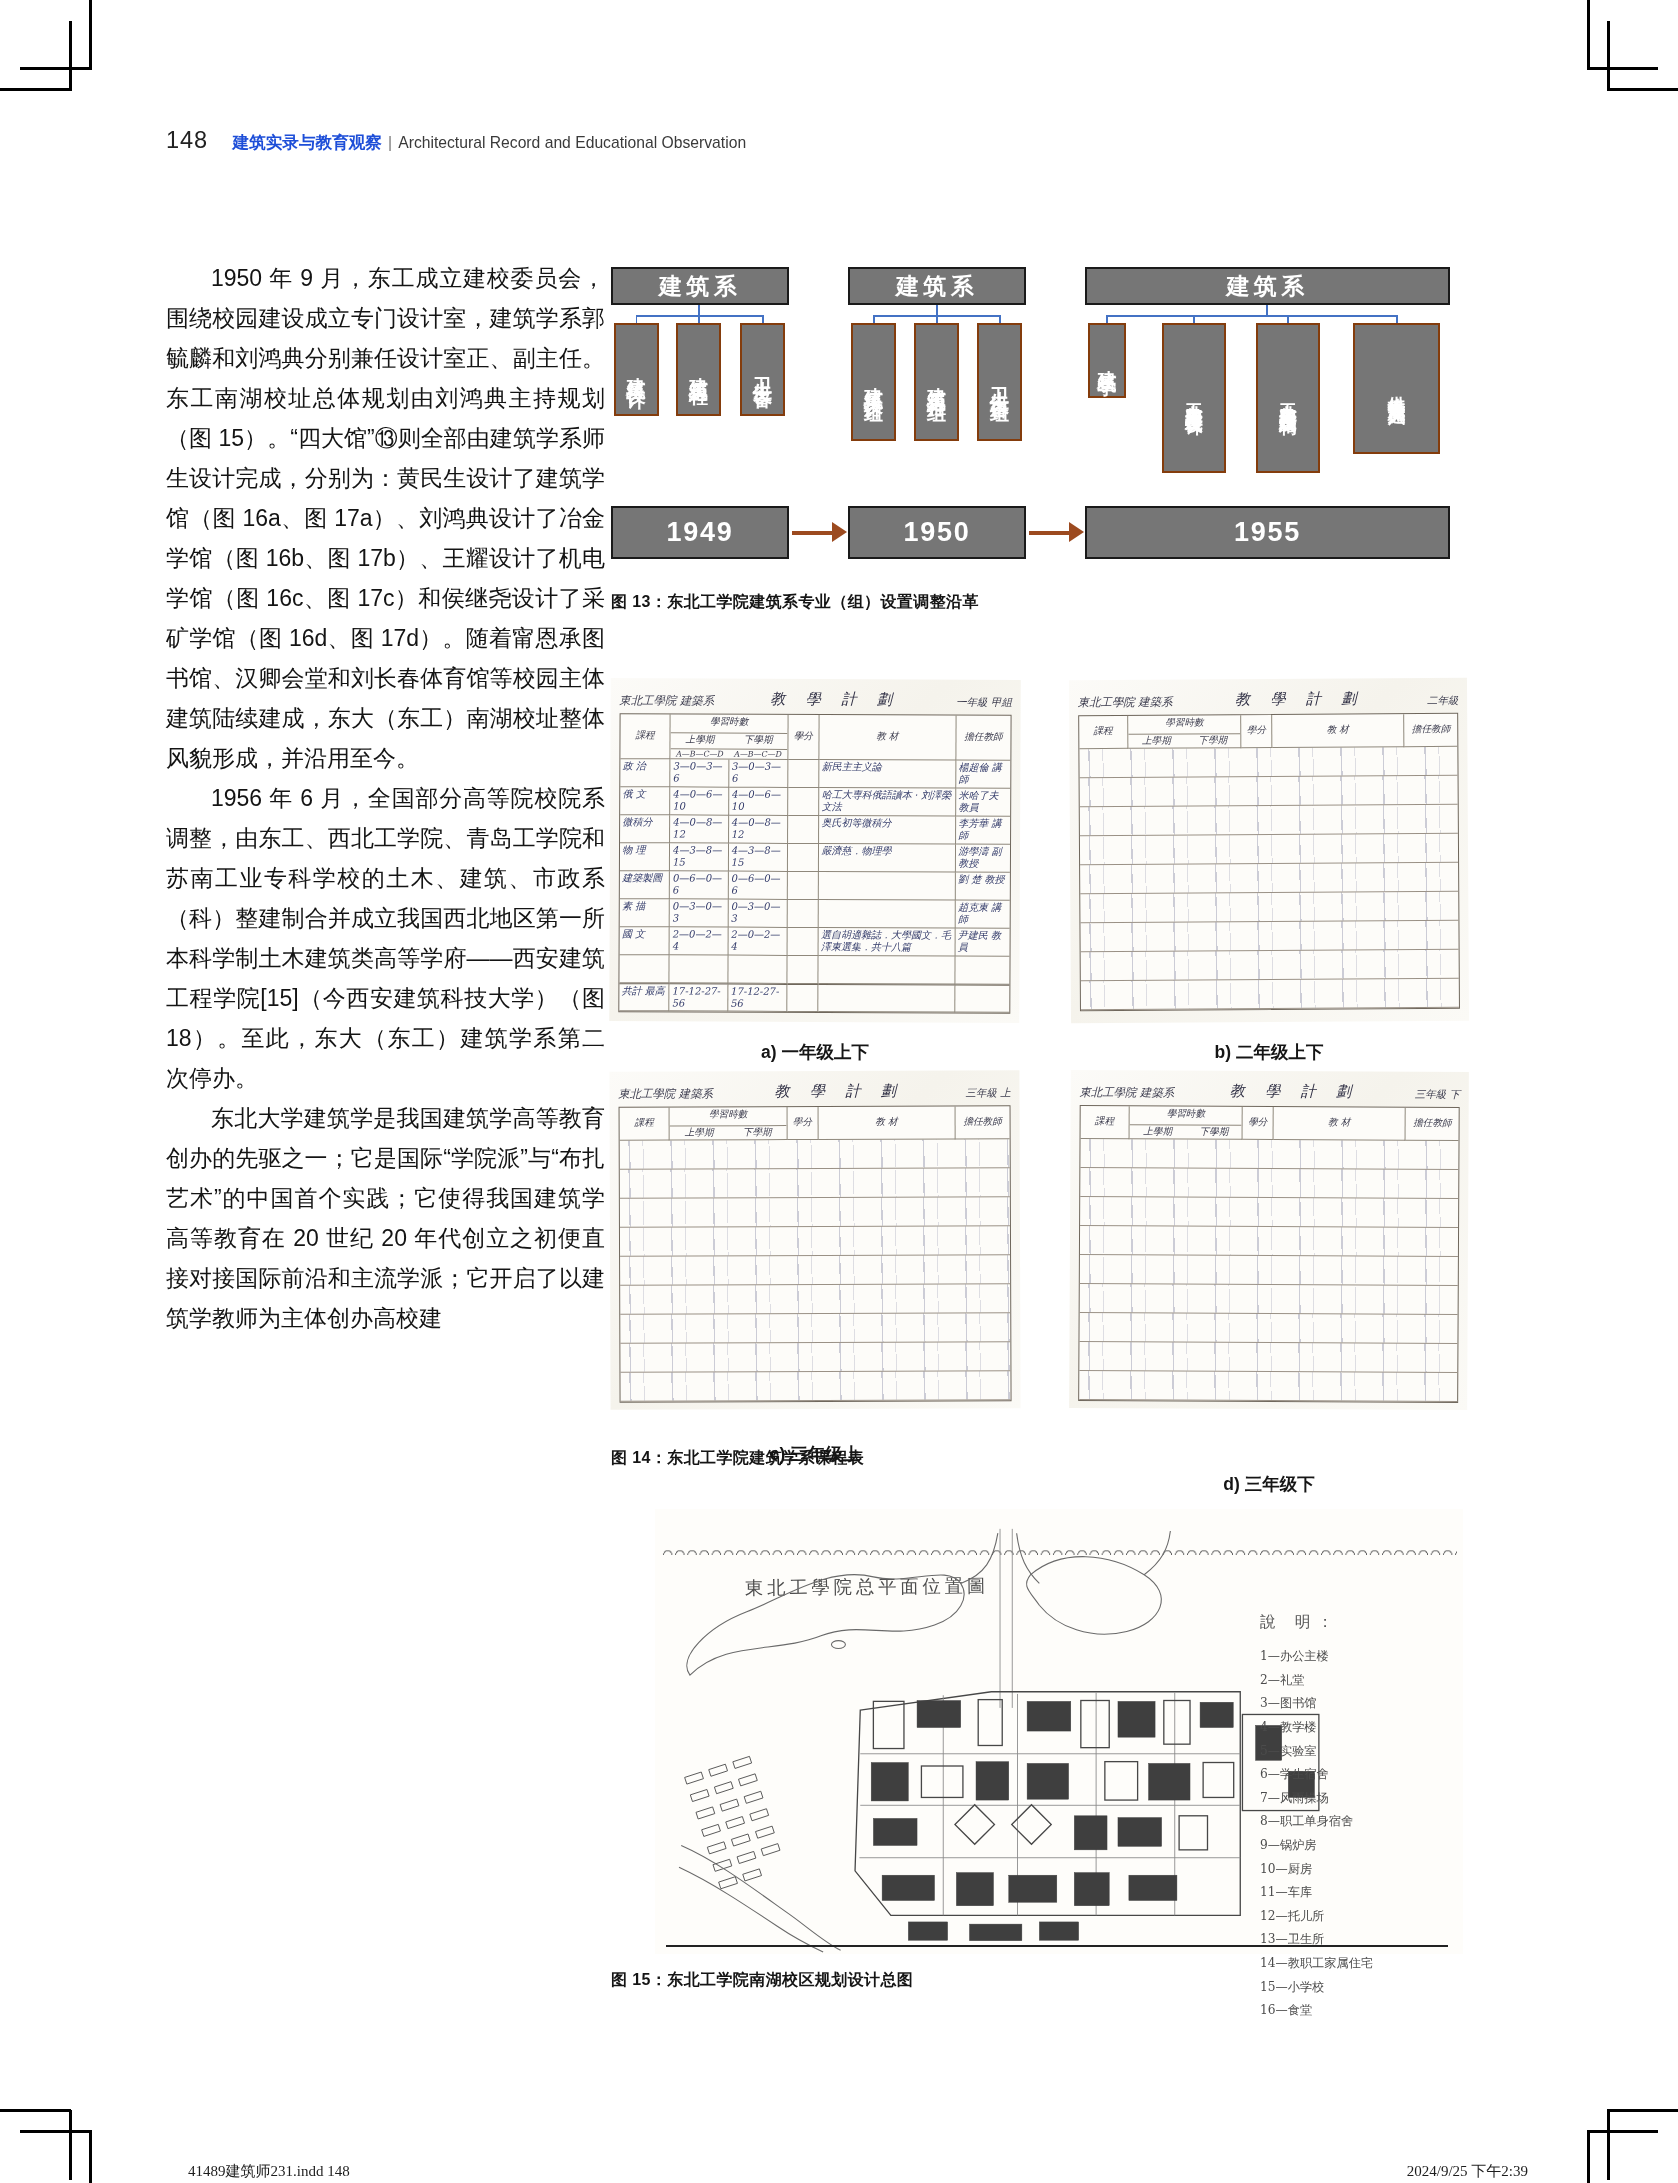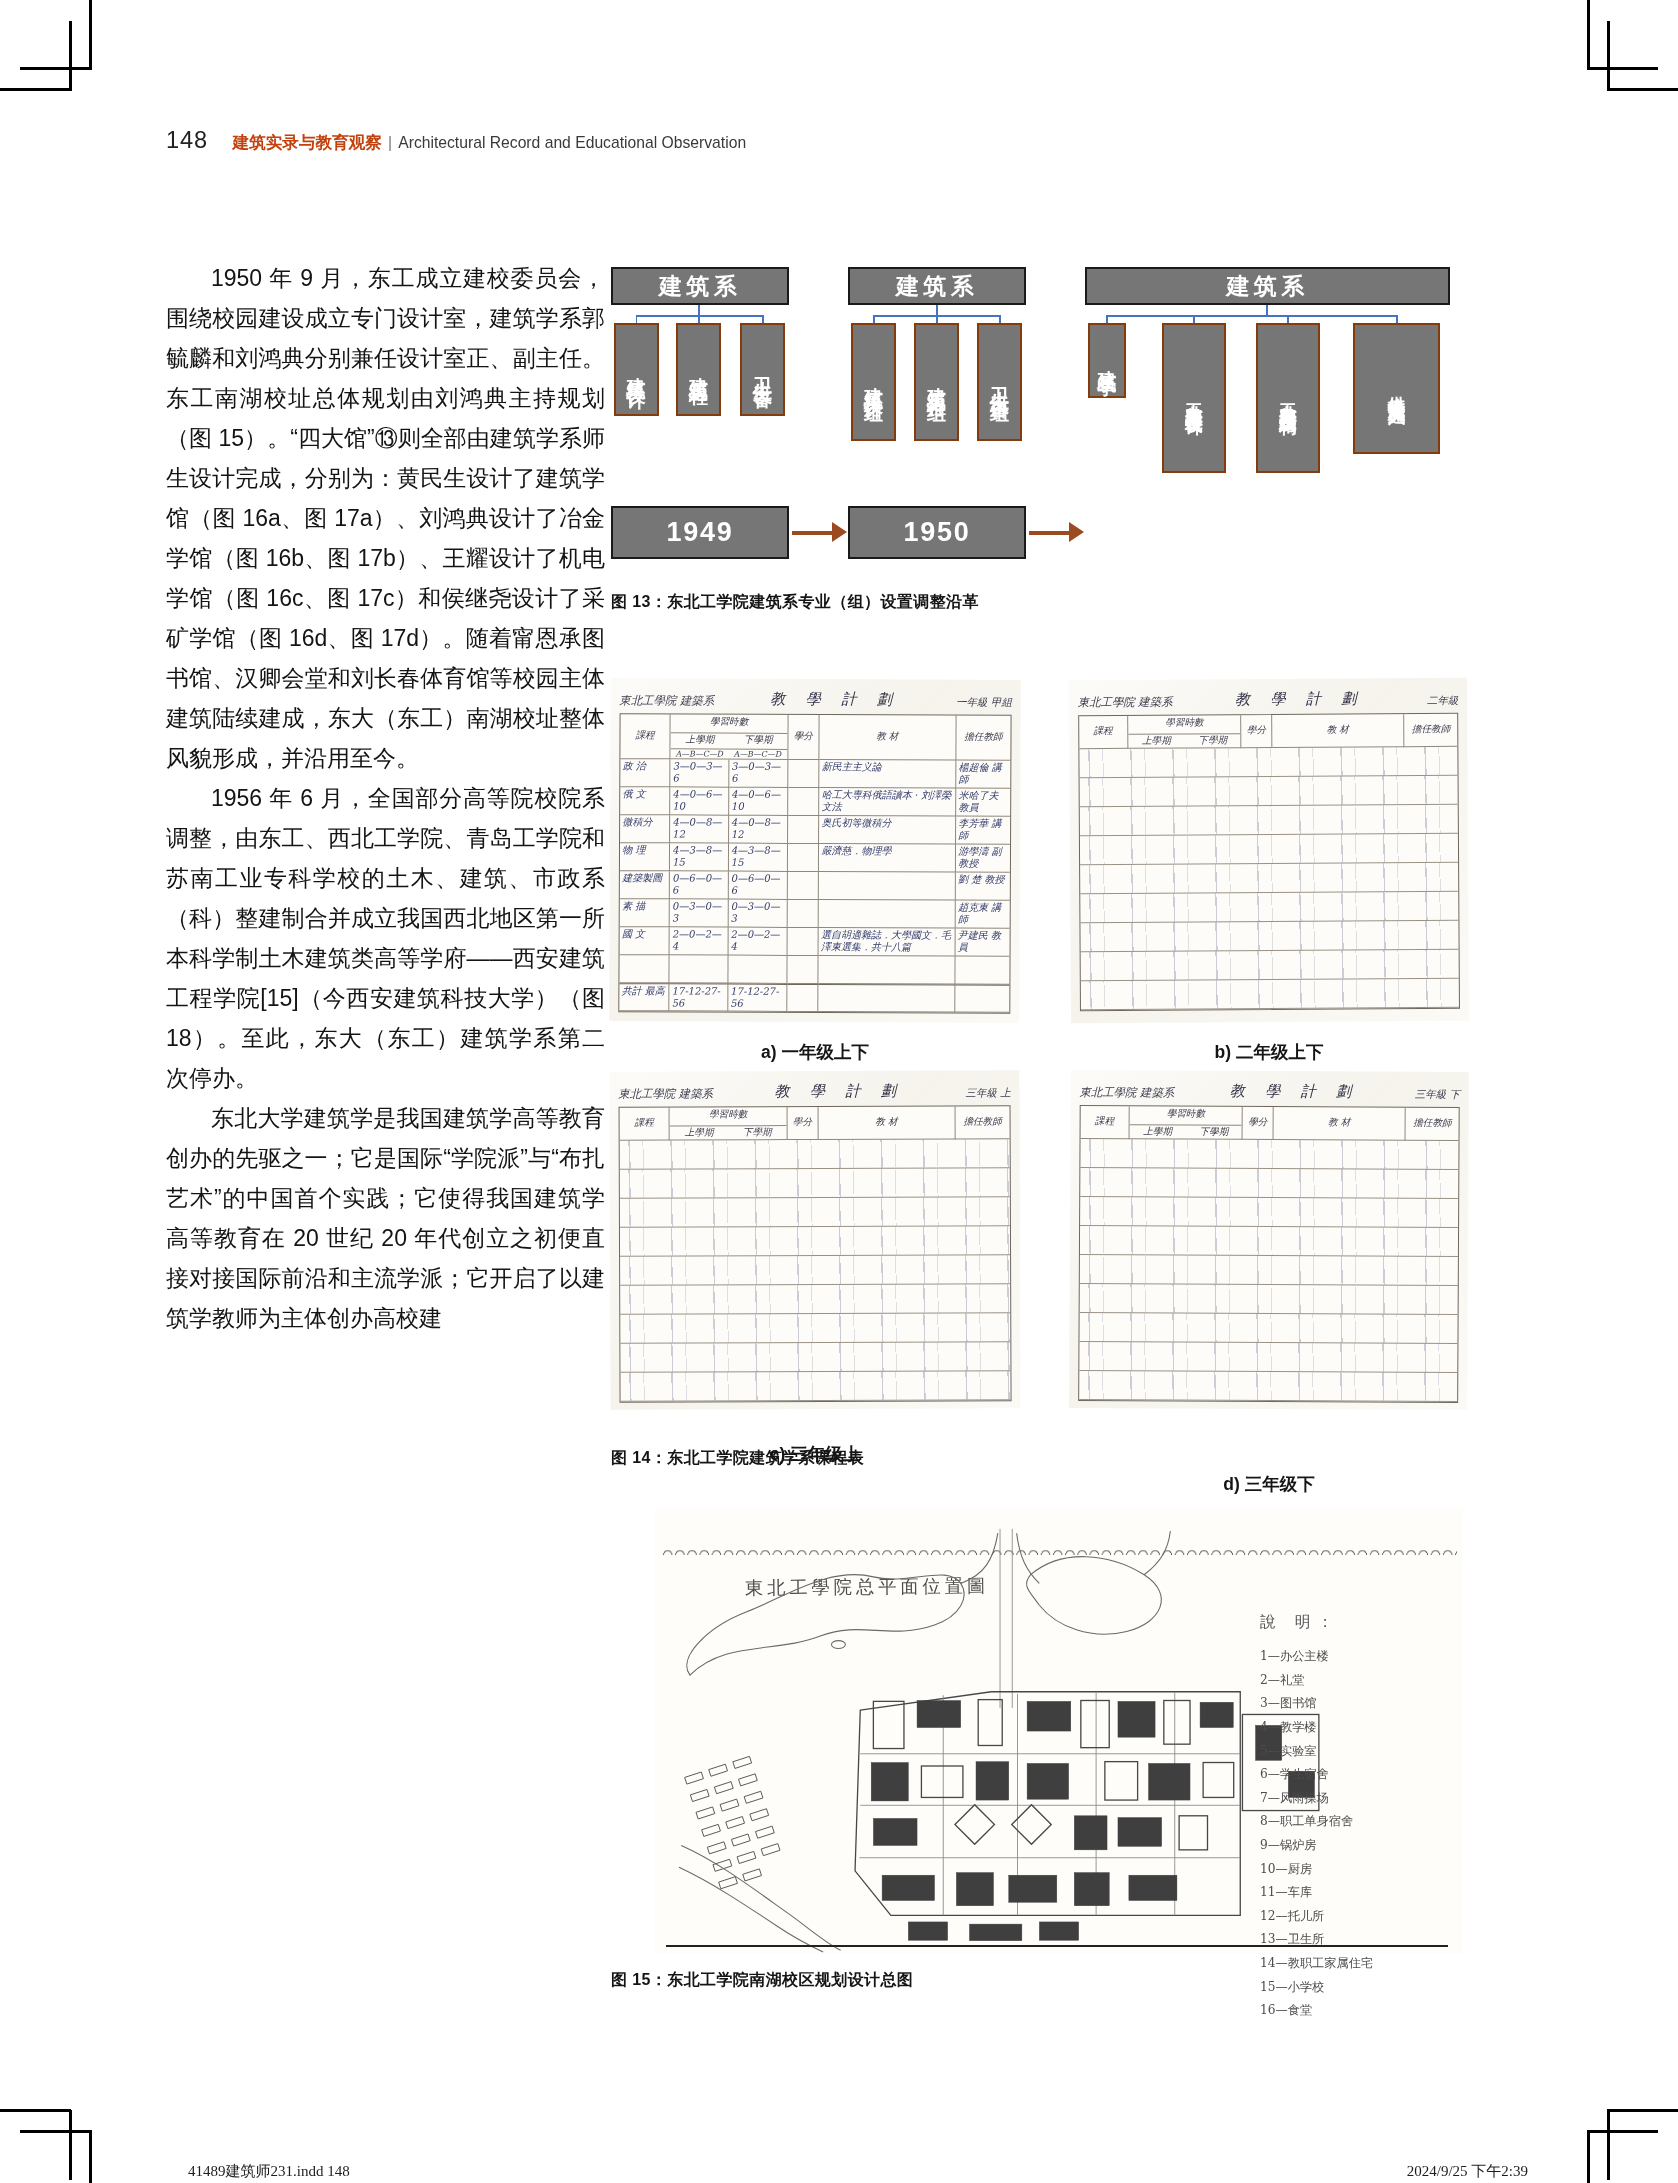--- a/index.html
+++ b/index.html
@@ -2,21 +2,21 @@
 <html style="font-size:7px"><head>
 <meta charset="utf-8">
 <style>
   html,body{margin:0;padding:0;background:#ffffff;}
   body{width:1678px;height:2200px;position:relative;font-family:"Liberation Sans",sans-serif;color:#111;}
   .abs{position:absolute;}
   
   .mark{position:absolute;background:#000;}
   
   .pagenum{font-size:23.6px;color:#222;letter-spacing:0.9px;}
-  .jr-cn{font-size:16.6px;font-weight:700;color:#c2410c;}
+  .jr-cn{font-size:16.6px;font-weight:700;color:#1d4ed8;}
   .jr-en{font-size:15.7px;font-weight:400;color:#3a3a3a;}
   .jr-div{color:#777;font-weight:400;padding:0 6.1px;}
   
   .col{width:439px;font-size:23px;line-height:40px;text-align:justify;color:#141414;}
   .col p{margin:0;}
   .col p.ind{text-indent:45px;}
   .h2{font-size:23px;font-weight:700;margin:37px 0 65px 0;color:#111;}
   
   .obox{position:absolute;background:#767676;border:2.2px solid #1a1a1a;color:#fff;display:flex;align-items:center;justify-content:center;box-sizing:border-box;}
   .obox.parent{font-size:23px;font-weight:700;letter-spacing:4.4px;text-align:center;}
@@ -161,20 +161,23 @@
       <span class="vtxt">建筑学</span>
     </div>
   <div class="obox child" style="left:551px;top:56px;width:64px;height:150px;">
       <span class="vtxt" style="font-size:17.5px;letter-spacing:1.7px;">工业与民用建筑设计</span>
     </div>
   <div class="obox child" style="left:645px;top:56px;width:64px;height:150px;">
       <span class="vtxt" style="font-size:17.5px;letter-spacing:1.7px;">工业与民用建筑结构</span>
     </div>
   <div class="obox child" style="left:742px;top:56px;width:87px;height:131px;">
       <span class="vtxt" style="font-size:17.5px;letter-spacing:1.7px;">供热供煤气及通风</span>
+    </div>
+  <div class="obox year" style="left:474px;top:239px;width:365px;height:53px;">
+      <span>1955</span>
     </div>
 </div>
 
 <div class="figcap" style="left:611px;top:592px;">图 13：东北工学院建筑系专业（组）设置调整沿革</div>
 
 <div class="scan" style="left:610px;top:679px;width:410px;height:343px;transform:rotate(0.25deg);">
   <div class="s-top">
     <span>東北工學院 建築系</span>
     <span class="s-title">教 學 計 劃</span>
     <span class="s-grade">一年級 甲組</span>

